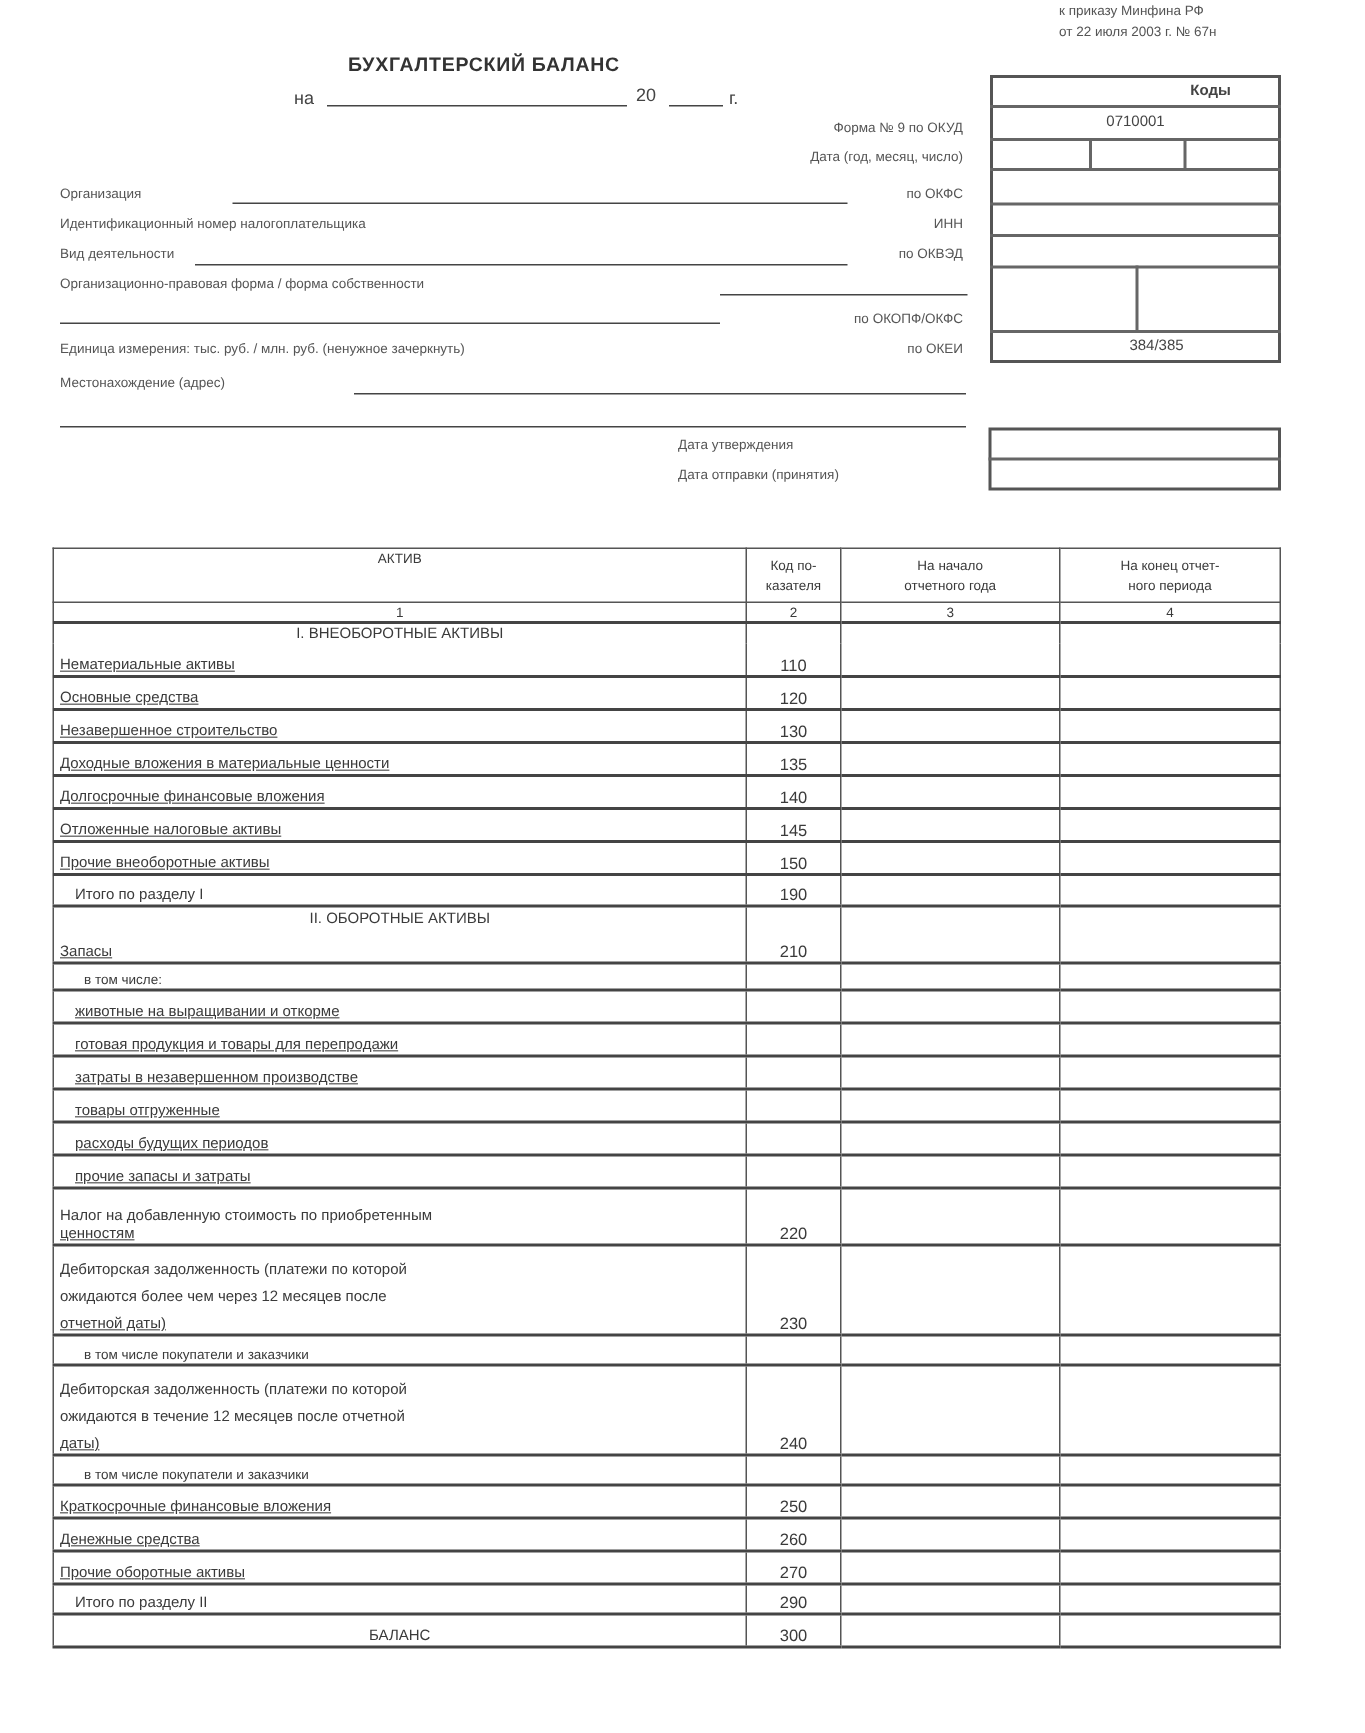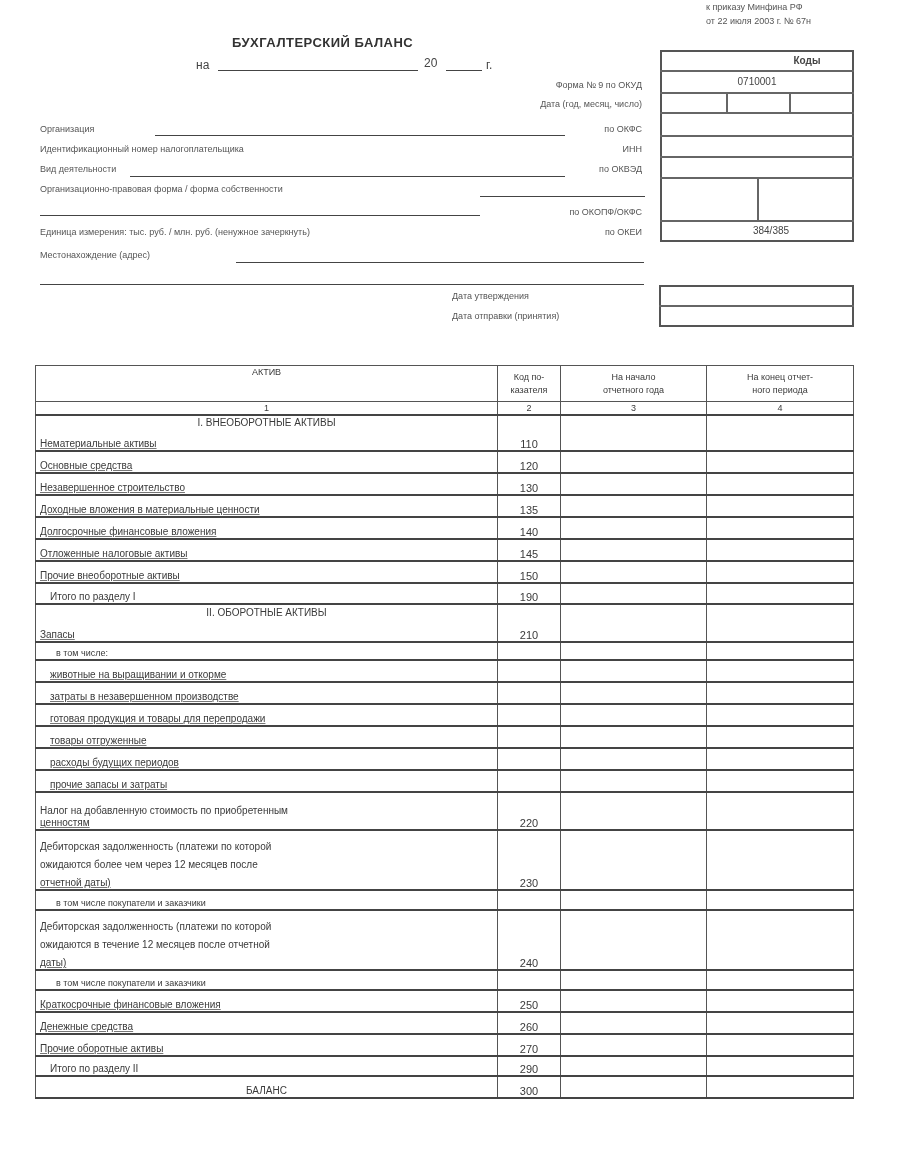--- a/index.html
+++ b/index.html
@@ -188,27 +188,27 @@
     <td style="border-bottom:none;"></td>
     <td style="border-bottom:none;"></td>
   </tr>
   <tr class="thick-top">
     <td class="indent ul-text">животные на выращивании и откорме</td>
     <td class="code"></td>
     <td></td>
     <td></td>
   </tr>
   <tr class="thick-top">
+    <td class="indent ul-text">готовая продукция и товары для перепродажи</td>
+    <td class="code"></td>
+    <td></td>
+    <td></td>
+  </tr>
+  <tr class="thick-top">
     <td class="indent ul-text">затраты в незавершенном производстве</td>
-    <td class="code"></td>
-    <td></td>
-    <td></td>
-  </tr>
-  <tr class="thick-top">
-    <td class="indent ul-text">готовая продукция и товары для перепродажи</td>
     <td class="code"></td>
     <td></td>
     <td></td>
   </tr>
   <tr class="thick-top">
     <td class="indent ul-text">товары отгруженные</td>
     <td class="code"></td>
     <td></td>
     <td></td>
   </tr>

